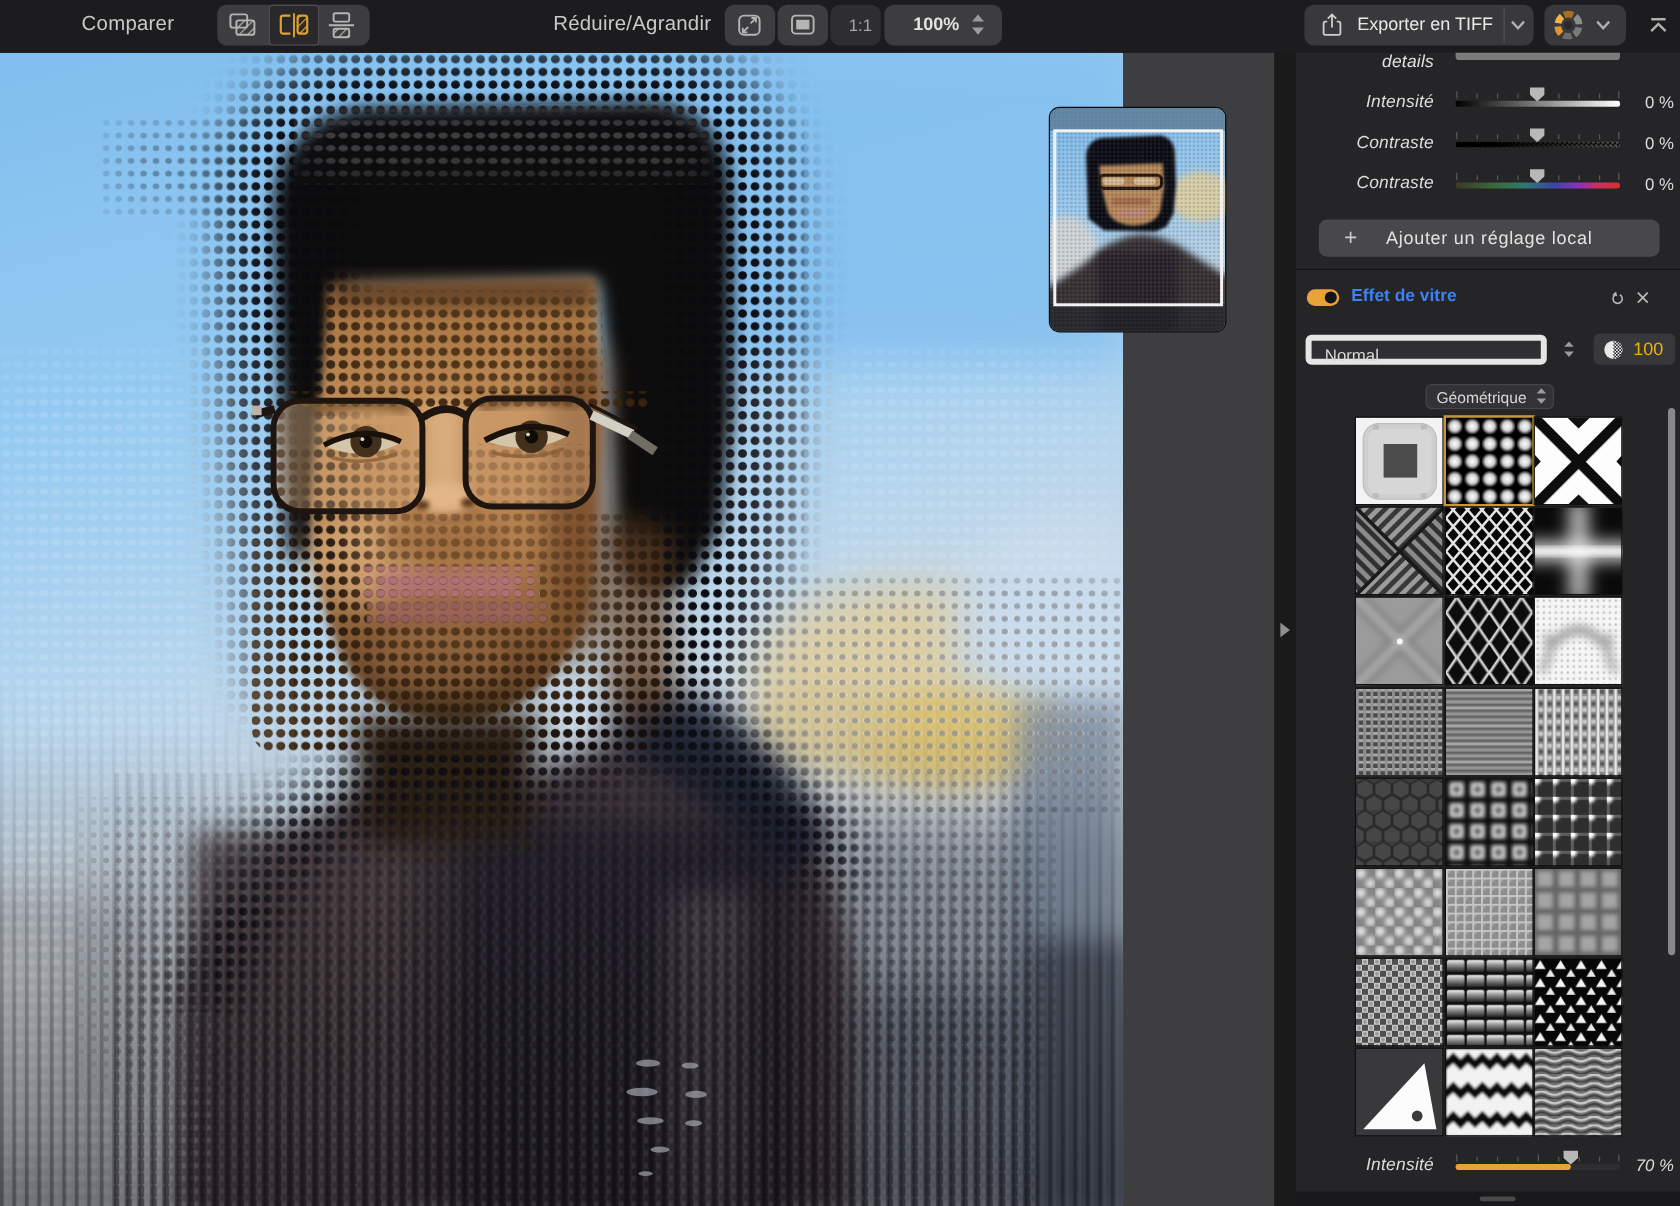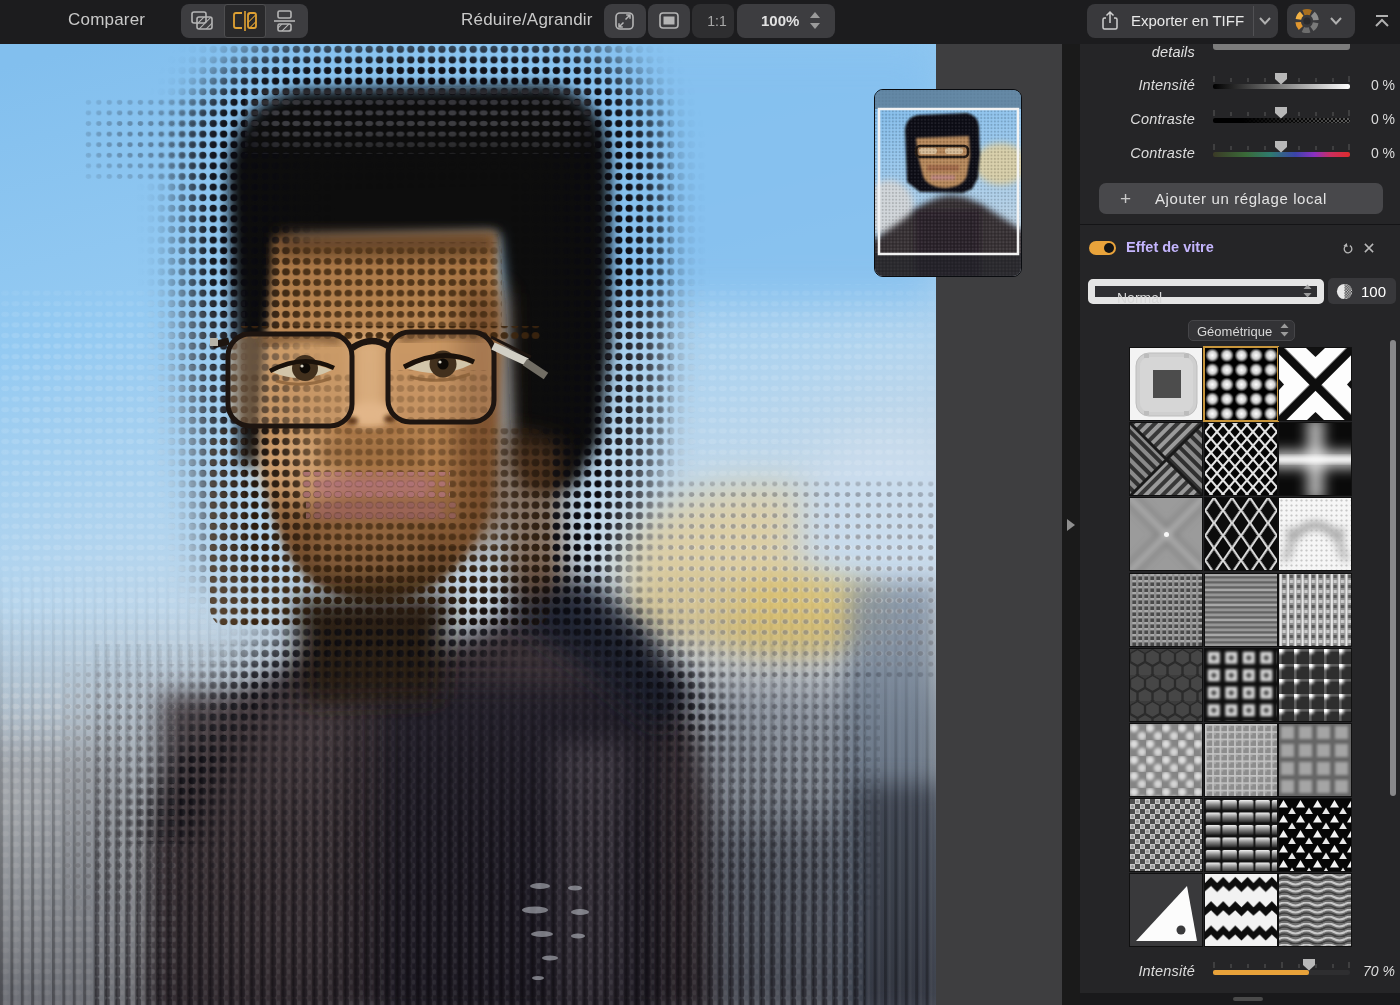--- a/index.html
+++ b/index.html
@@ -21,21 +21,21 @@
   .track { position:absolute; left:1213px; width:137px; height:5px; border-radius:2px; }
   .ticks { position:absolute; left:1213px; width:137px; height:7px; }
   .thumb { position:absolute; width:14px; height:13px; }
 
   .addbtn { position:absolute; left:1099px; top:183px; width:284px; height:31px; background:#48484b;
     border-radius:7px; color:#e3e3e3; font-size:15px; letter-spacing:0.6px; text-align:center; line-height:31px; }
   .addbtn .plus { position:absolute; left:21px; top:0; font-size:19px; color:#c9c9c9; }
 
   .sect-toggle { position:absolute; left:1089px; top:241px; width:27px; height:14px; border-radius:7px; background:#e9a33b; }
   .sect-toggle .knob { position:absolute; right:2px; top:2px; width:10px; height:10px; border-radius:5px; background:#141414; }
-  .sect-title { position:absolute; left:1126px; top:239px; font-size:14.5px; font-weight:bold; color:#c4b5fd; }
+  .sect-title { position:absolute; left:1126px; top:239px; font-size:14.5px; font-weight:bold; color:#3b82f6; }
 
   .dropdown { position:absolute; background:#39393c; border-radius:5px; color:#d8d8d8; }
   .updown { position:absolute; width:9px; height:14px; }
   .tile { position:absolute; width:72px; height:72px; background:#888; outline:1px solid #101010; }
   .tile.sel { outline:2px solid #c8963c; }
 
   .scrollthumb { position:absolute; left:1390px; top:340px; width:6px; height:456px; background:#88888a; border-radius:3px; }
   .botbar { position:absolute; left:1080px; top:993px; width:320px; height:12px; background:#19191b; }
   .botbar .handle { position:absolute; left:153px; top:4px; width:30px; height:4px; border-radius:2px; background:#4a4a4a; }
 
@@ -493,41 +493,41 @@
   </div>
 <div class="sect-title">Effet de vitre</div>
 <svg style="position:absolute; left:1340px; top:240px;" width="16" height="16" viewBox="0 0 18 20">
   <path d="M 4.5 5.0 A 4.8 4.8 0 1 0 9.8 4.5" fill="none" stroke="#b8b8b8" stroke-width="1.6" transform="translate(1.5,2.5)"></path>
   <path d="M 7.4 3.6 L 3.2 7.6 L 8.6 8.7 Z" fill="#b8b8b8"></path>
 </svg>
 <svg style="position:absolute; left:1363px; top:242px;" width="12" height="12" viewBox="0 0 16 16">
   <path d="M2.5 2.5 L13.5 13.5 M13.5 2.5 L2.5 13.5" stroke="#b8b8b8" stroke-width="2"></path>
 </svg>
 
-<div class="dropdown" style="left:1088px; top:279px; width:236px; height:25px; font-size:14px; line-height:25px; padding-left:22px; border:7px solid #e5e5e5; background:#2f2f32;">Normal</div>
+<div class="dropdown" style="left:1088px; top:279px; width:201px; height:25px; font-size:14px; line-height:25px; padding-left:11px; border:5px solid #e5e5e5; background:#2f2f32;">Normal</div>
 <svg class="updown" style="left:1303px; top:284px;" viewBox="0 0 9 14">
     <path d="M0.5 5 L4.5 0.5 L8.5 5 Z" fill="#9b9b9b"></path>
     <path d="M0.5 9 L4.5 13.5 L8.5 9 Z" fill="#9b9b9b"></path>
   </svg>
 <div class="dropdown" style="left:1328px; top:278px; width:68px; height:26px; background:#38383b;"></div>
 <svg style="position:absolute; left:1336px; top:283px;" width="17" height="17" viewBox="0 0 19 19">
   <defs>
     <pattern id="dith" width="3" height="3" patternUnits="userSpaceOnUse">
       <rect width="3" height="3" fill="#252527"></rect>
         <rect width="1.5" height="1.5" fill="#e8e8e8"></rect>
         <rect x="1.5" y="1.5" width="1.5" height="1.5" fill="#e8e8e8"></rect>
     </pattern>
     <clipPath id="halfc">
         <rect x="9.5" y="0" width="9.5" height="19"></rect>
       </clipPath>
   </defs>
   <circle cx="9.5" cy="9.5" r="8.5" fill="#e8e8e8"></circle>
   <circle cx="9.5" cy="9.5" r="8.5" fill="url(#dith)" clip-path="url(#halfc)"></circle>
 </svg>
-<div style="position:absolute; left:1361px; top:283px; font-size:15px; color:#ffffff;">100</div>
+<div style="position:absolute; left:1361px; top:283px; font-size:15px; color:#eab308;">100</div>
 
 <div class="dropdown" style="left:1188px; top:320px; width:107px; height:21px; font-size:13px; line-height:21px; padding-left:8px; background:#333336; border:1px solid #454548;">Géométrique</div>
 <svg class="updown" style="left:1280px; top:323px;" viewBox="0 0 9 14">
     <path d="M0.5 5 L4.5 0.5 L8.5 5 Z" fill="#9b9b9b"></path>
     <path d="M0.5 9 L4.5 13.5 L8.5 9 Z" fill="#9b9b9b"></path>
   </svg>
 
 <div id="grid-holder">
     <div class="tile" style="left:1130px; top:348px;">
       <svg class="tsvg" width="73" height="73" viewBox="0 0 73 73">

